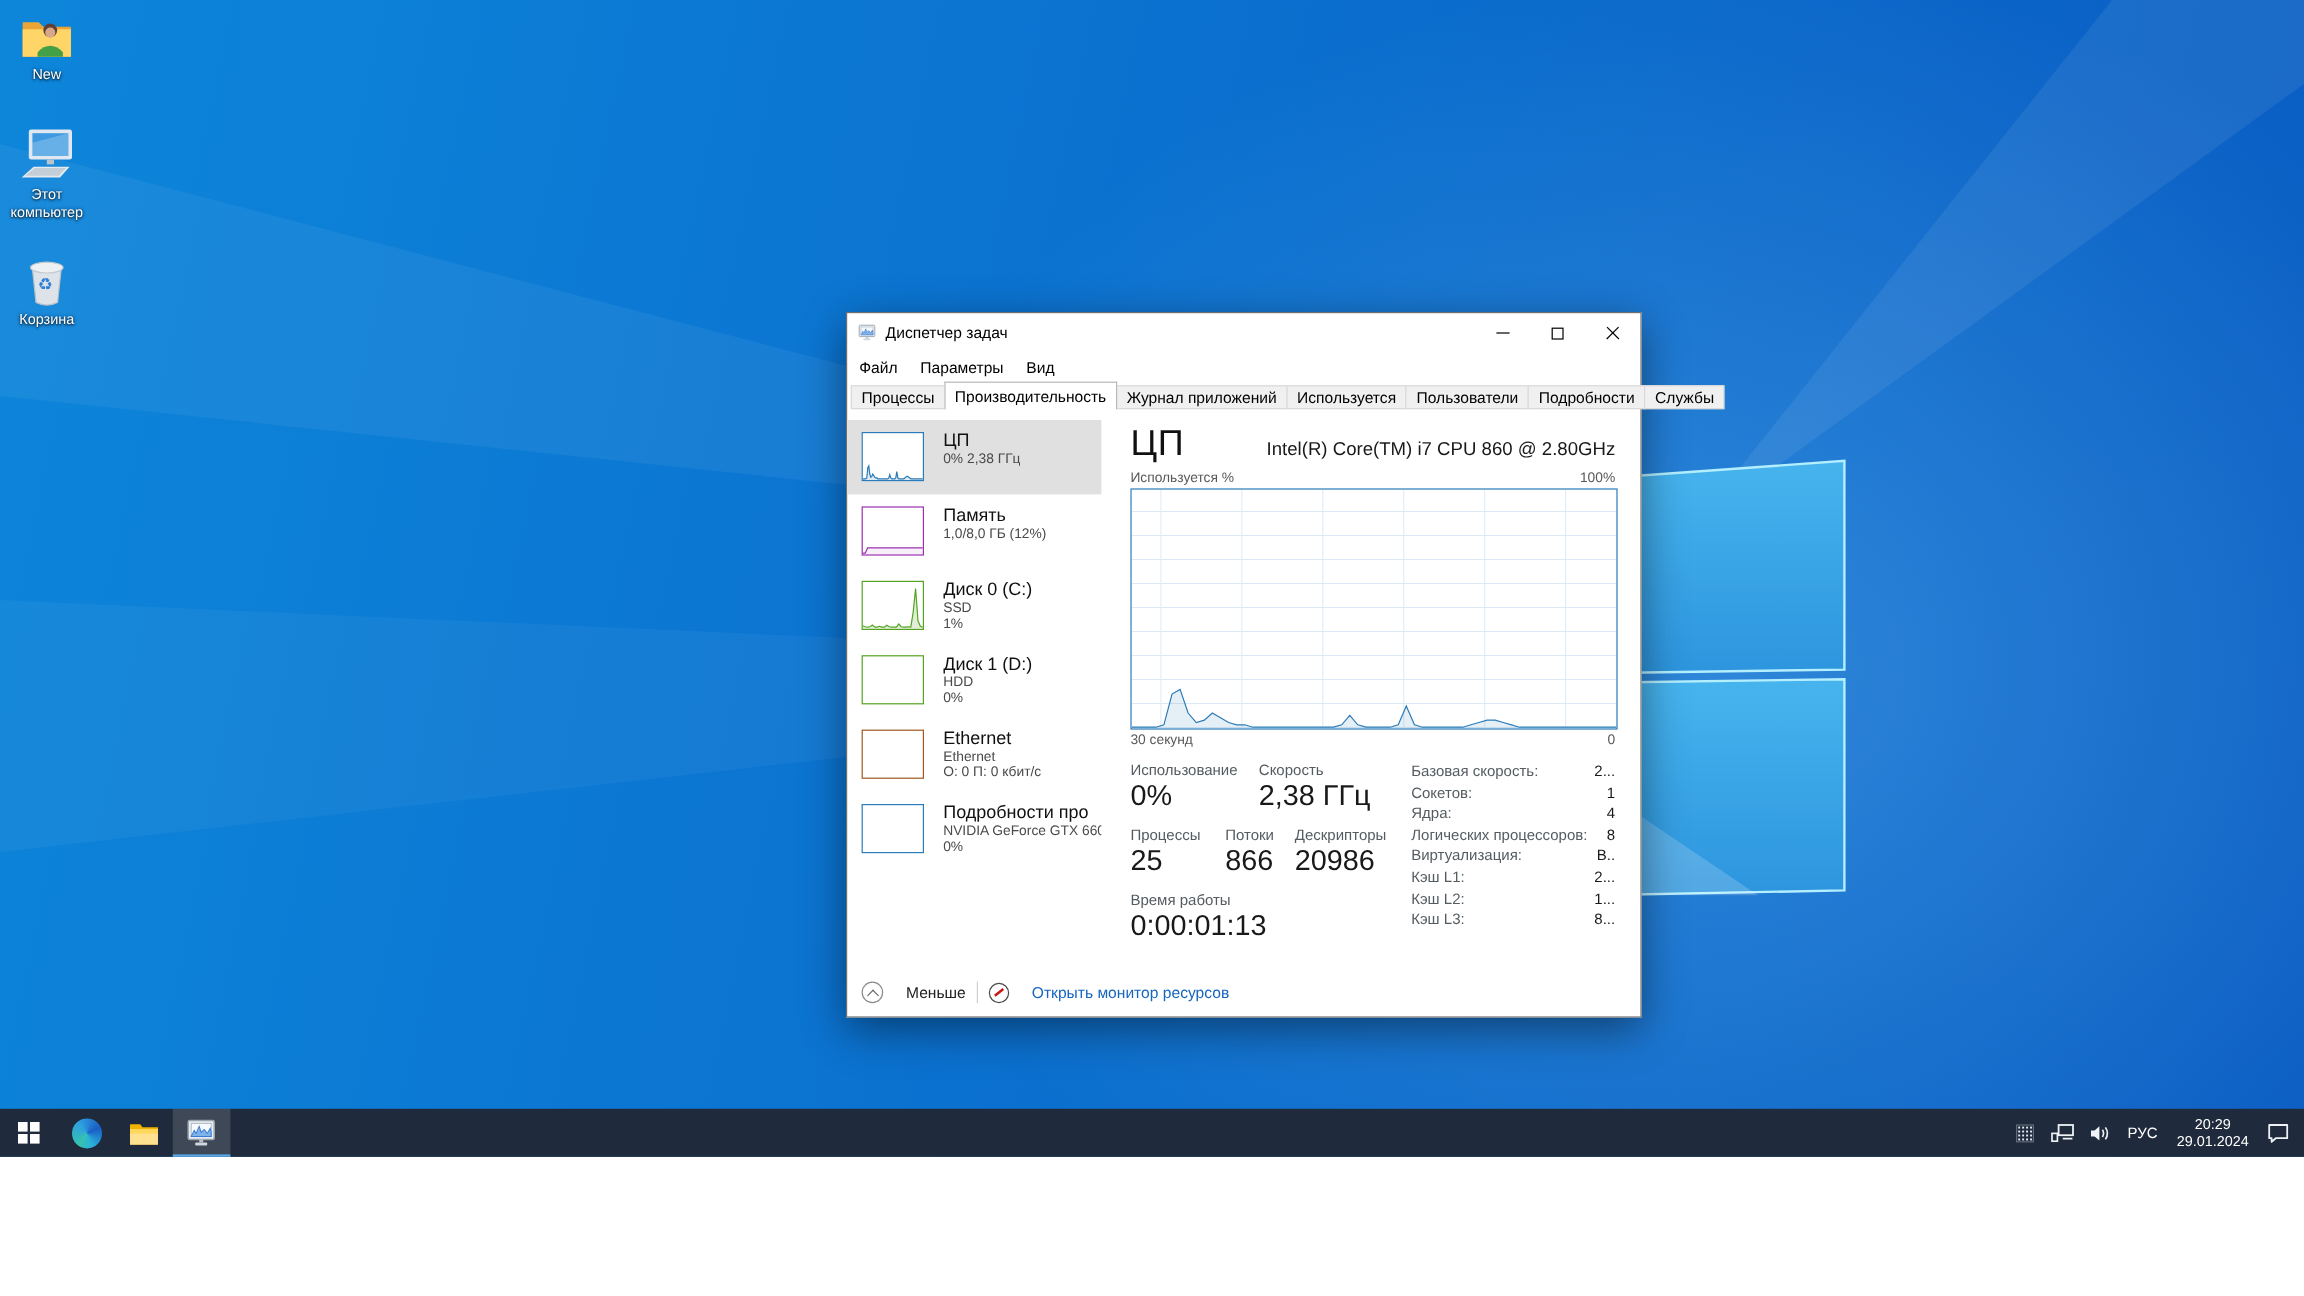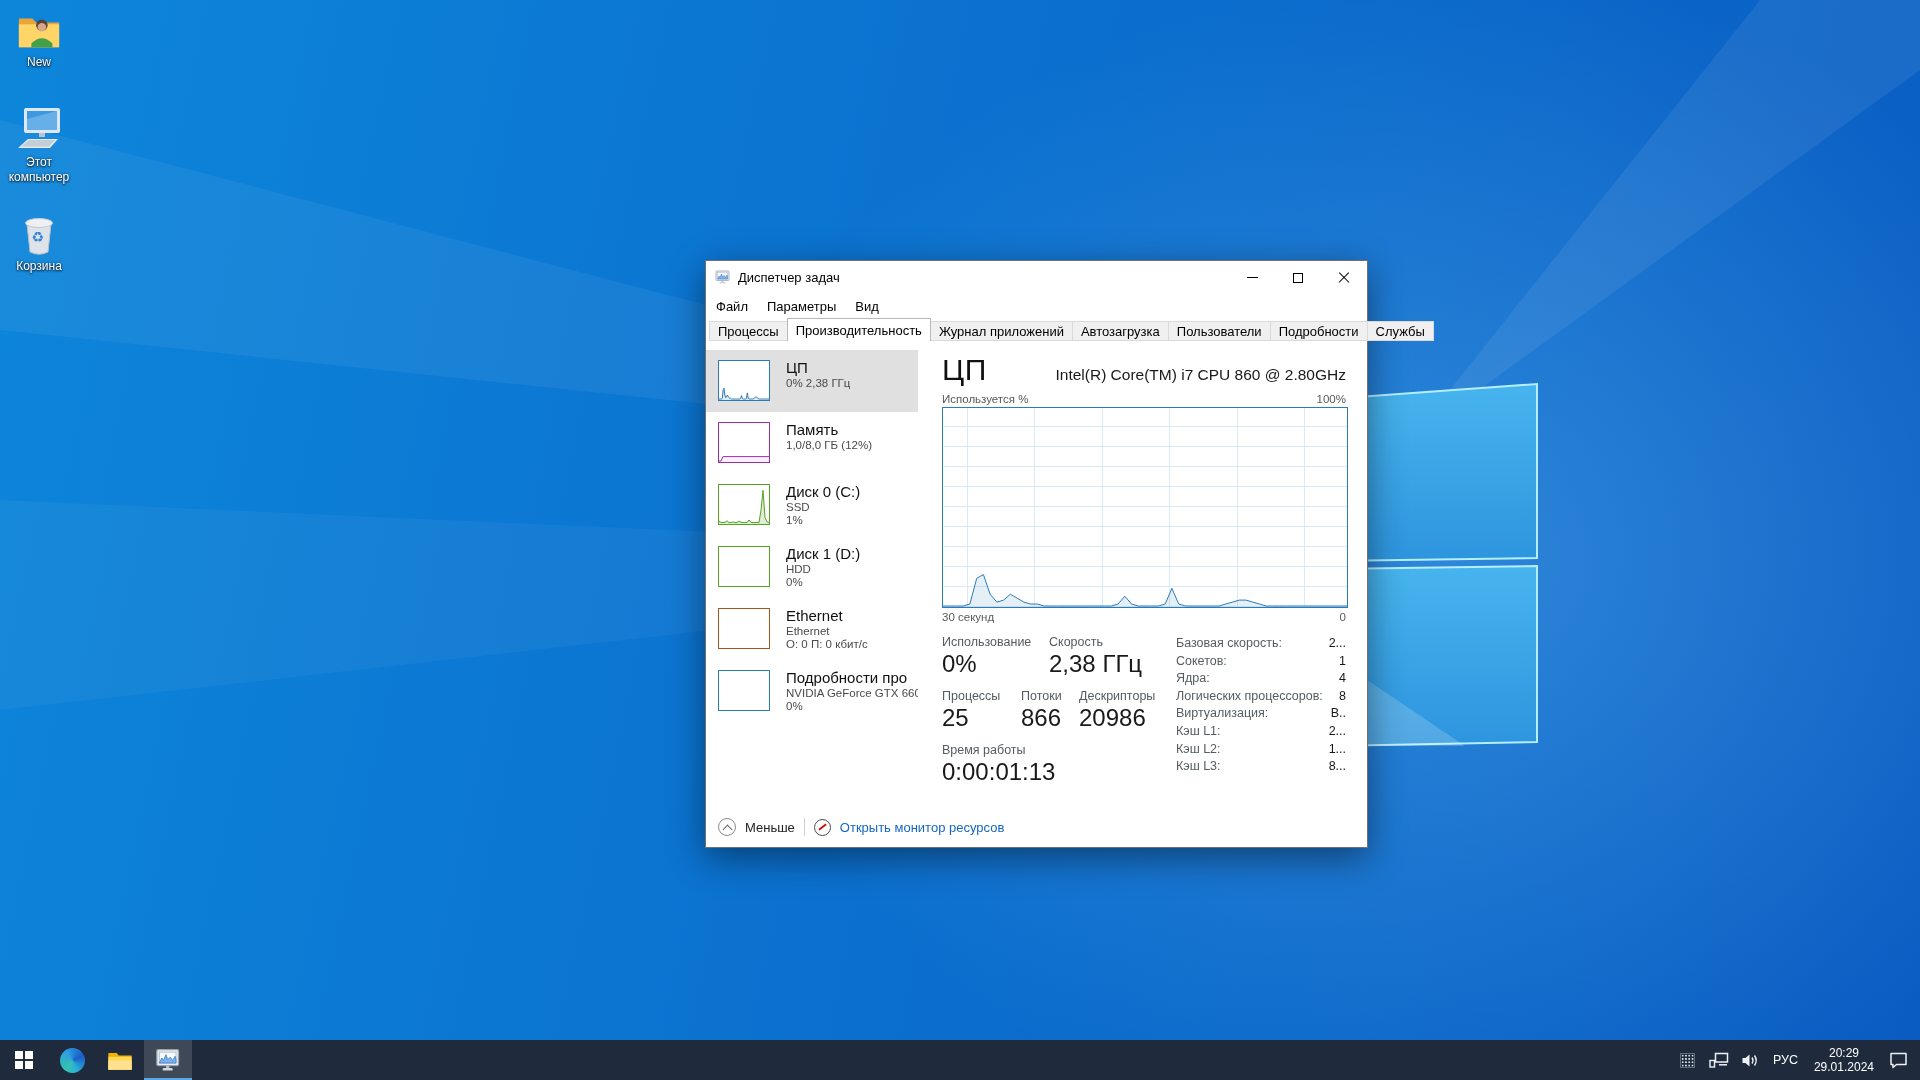--- a/index.html
+++ b/index.html
@@ -1,20 +1,20 @@
 <!DOCTYPE html>
 <html><head>
 <meta charset="utf-8">
 <style>
   * { box-sizing: border-box; margin: 0; padding: 0; }
   html,body { width:1920px; height:1080px; overflow:hidden; }
   body { font-family:"Liberation Sans","DejaVu Sans",sans-serif; }
 
   
-  .desktop { position:relative; width:1920px; height:1080px;
+  .desktop { position:relative; width:1920px; height:964px;
     background:
       radial-gradient(1150px 950px at 1440px 560px, rgba(130,210,255,.30), rgba(130,210,255,0) 62%),
       linear-gradient(102deg,#0d86da 0%,#0b70cf 48%,#0a5cc2 100%);
   }
   .beam { position:absolute; inset:0; pointer-events:none; }
   .beam-a { background:rgba(255,255,255,.055); clip-path:polygon(1335px 470px,0px 120px,0px 330px); }
   .beam-b { background:rgba(255,255,255,.045); clip-path:polygon(1335px 560px,0px 500px,0px 710px); }
   .beam-c { background:rgba(255,255,255,.07);  clip-path:polygon(1410px 440px,1760px 0px,1920px 0px,1920px 70px); }
   .logo-svg { position:absolute; left:1300px; top:350px; }
 
@@ -80,21 +80,21 @@
   .srow { display:flex; margin-bottom:11px; }
   .srow .c1 { width:107px; } .srow2 .c1 { width:79px; } .srow2 .c2 { width:58px; }
   .details { flex:1; padding-left:6px; }
   .detail-row { display:flex; justify-content:space-between; font-size:12.5px; line-height:17.6px;text-align:right; }
   .detail-row .dl { color:#555c61; } .detail-row .dv { color:#191919; }
 
   
   .wfooter { height:40px; flex:0 0 auto; display:flex; align-items:center; gap:9px; padding-left:12px; }
   .circle-ico { width:18px; height:18px; border-radius:50%; border:1px solid #8a8a8a; position:relative; }
   .circle-ico .chev { position:absolute; left:5px; top:7px; width:7px; height:7px; border-top:1.6px solid #666; border-left:1.6px solid #666; transform:rotate(45deg); }
-  .footer-less { display:flex; align-items:center; gap:9px; cursor:default; color:#222; }
+  .footer-less { display:flex; align-items:center; gap:19px; cursor:default; color:#222; }
   .vsep { width:1px; height:18px; background:#cfcfcf; }
   .gauge-ico { width:17px; height:17px; border-radius:50%; border:1.6px solid #4a4a4a; position:relative; }
   .gauge-ico::after { content:""; position:absolute; left:3px; top:6px; width:9px; height:1.8px; background:#cc1111; transform:rotate(-38deg); }
   .res-link { color:#1566c0; cursor:pointer; }
 
   
   .taskbar { position:absolute; left:0; bottom:0; width:1920px; height:40px; background:#1f2a3c; display:flex; align-items:stretch; z-index:5; }
   .tb-btn { width:48px; display:flex; align-items:center; justify-content:center; position:relative; cursor:pointer; }
   .tb-btn.active { background:rgba(255,255,255,.14); }
   .tb-btn.active::after { content:""; position:absolute; left:0; right:0; bottom:0; height:2.5px; background:#5aa7e8; }
@@ -192,21 +192,21 @@
     <div class="menubar">
       <span class="menu-item">Файл</span>
       <span class="menu-item">Параметры</span>
       <span class="menu-item">Вид</span>
     </div>
 
     <div class="tabstrip">
       <div class="tab">Процессы</div>
       <div class="tab active">Производительность</div>
       <div class="tab">Журнал приложений</div>
-      <div class="tab">Автозагрузка</div>
+      <div class="tab">Используется</div>
       <div class="tab">Пользователи</div>
       <div class="tab">Подробности</div>
       <div class="tab">Службы</div>
     </div>
 
     <div class="content">
 
       <div class="sidebar">
 
         <div class="side-item selected">

